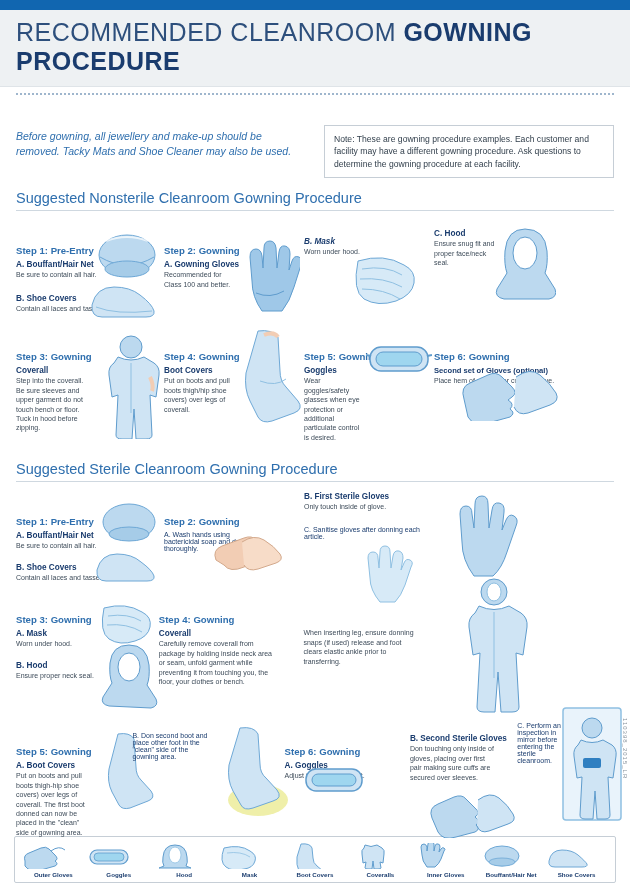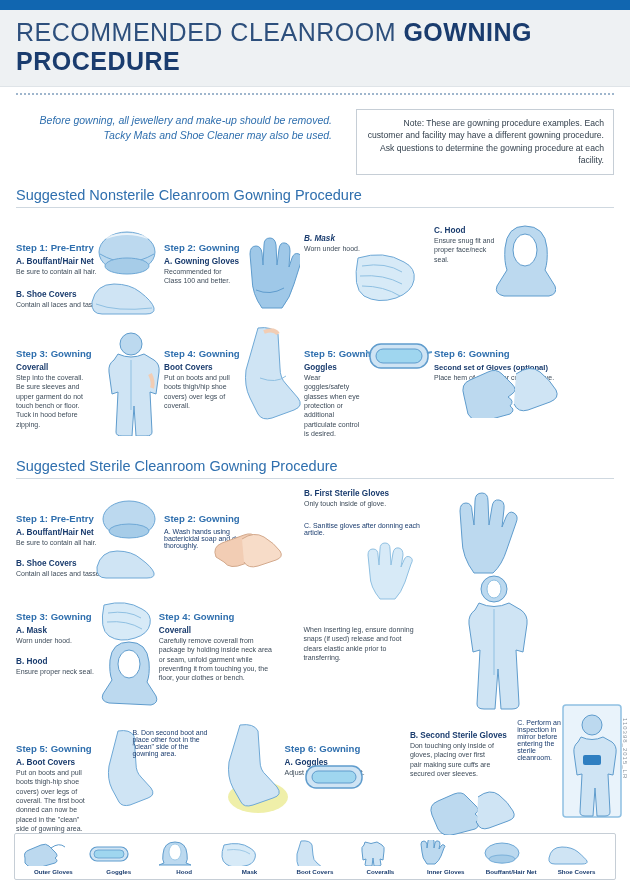--- a/index.html
+++ b/index.html
@@ -25,31 +25,31 @@
     font-weight:400;
     color:#2d4f7c;
   }
   .title-band h1 .bold { font-weight:bold; color:#1a3c6e; }
   .dotline {
     border-bottom:2px dotted #9fb6cd;
     margin:6px 16px 0 16px;
   }
   .content { padding:8px 16px 0 16px; position:relative; }
 
-  .intro-row { display:flex; gap:24px; align-items:flex-start; margin-top:6px;text-align:right; }
+  .intro-row { display:flex; gap:24px; align-items:flex-start; margin-top:22px; }
   .intro-text {
     flex:1;
     font-style:italic;
     font-size:10.5px;
     line-height:1.45;
     color:#2f6fae;
     padding-top:4px;
   }
   .note-box {
-    width:258px;
+    width:290px;
     border:1px solid #c6ced6;
     padding:7px 9px;
     font-size:8.6px;
     line-height:1.45;
     color:#33404d;
     font-style:normal;
     background:#fff;
   }
 
   h2.section {

